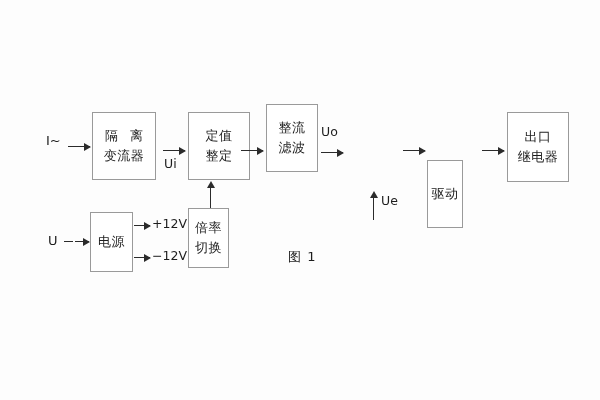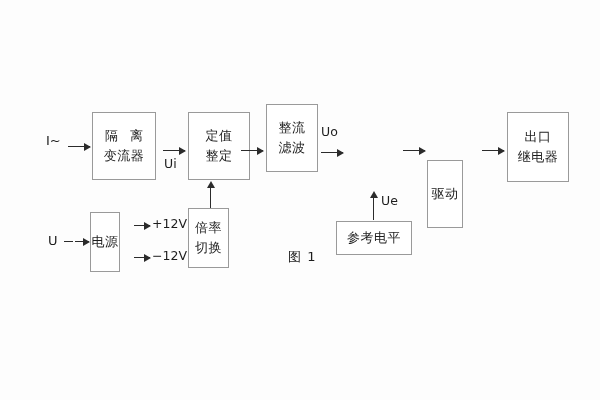--- a/index.html
+++ b/index.html
@@ -141,39 +141,36 @@
 
   <div class="box" style="left:507px; top:112px; width:62px; height:70px;">
     <span class="ln">出口</span>
     <span class="ln">继电器</span>
   </div>
 
   <span class="label" style="left:48px; top:234px;">U</span>
   <div class="lead" style="left:64px; top:241px; width:9px;"></div>
   <div class="arrow-h" style="left:75px; top:241px; width:14px;"></div>
 
-  <div class="box" style="left:90px; top:212px; width:30px; height:60px;">
+  <div class="box" style="left:90px; top:212px; width:43px; height:60px;">
     <span class="ln">电源</span>
   </div>
 
   <div class="arrow-h" style="left:134px; top:225px; width:16px;"></div>
   <span class="label small" style="left:152px; top:218px;">+12V</span>
 
   <div class="arrow-h" style="left:134px; top:257px; width:16px;"></div>
   <span class="label small" style="left:152px; top:250px;">−12V</span>
 
   <div class="box" style="left:188px; top:208px; width:41px; height:60px;">
     <span class="ln">倍率</span>
     <span class="ln">切换</span>
   </div>
 
   <div class="arrow-v" style="left:210px; top:187px; height:21px;"></div>
 
-  <div class="box" style="left:336px; top:221px; width:76px; height:34px;">
-    <span class="ln">参考电平</span>
-  </div>
 
   <div class="arrow-v" style="left:373px; top:197px; height:23px;"></div>
   <span class="label small" style="left:381px; top:195px;">Ue</span>
 
   <span class="caption" style="left:288px; top:248px;">图 1</span>
 
 </div>
 
 </body></html>

